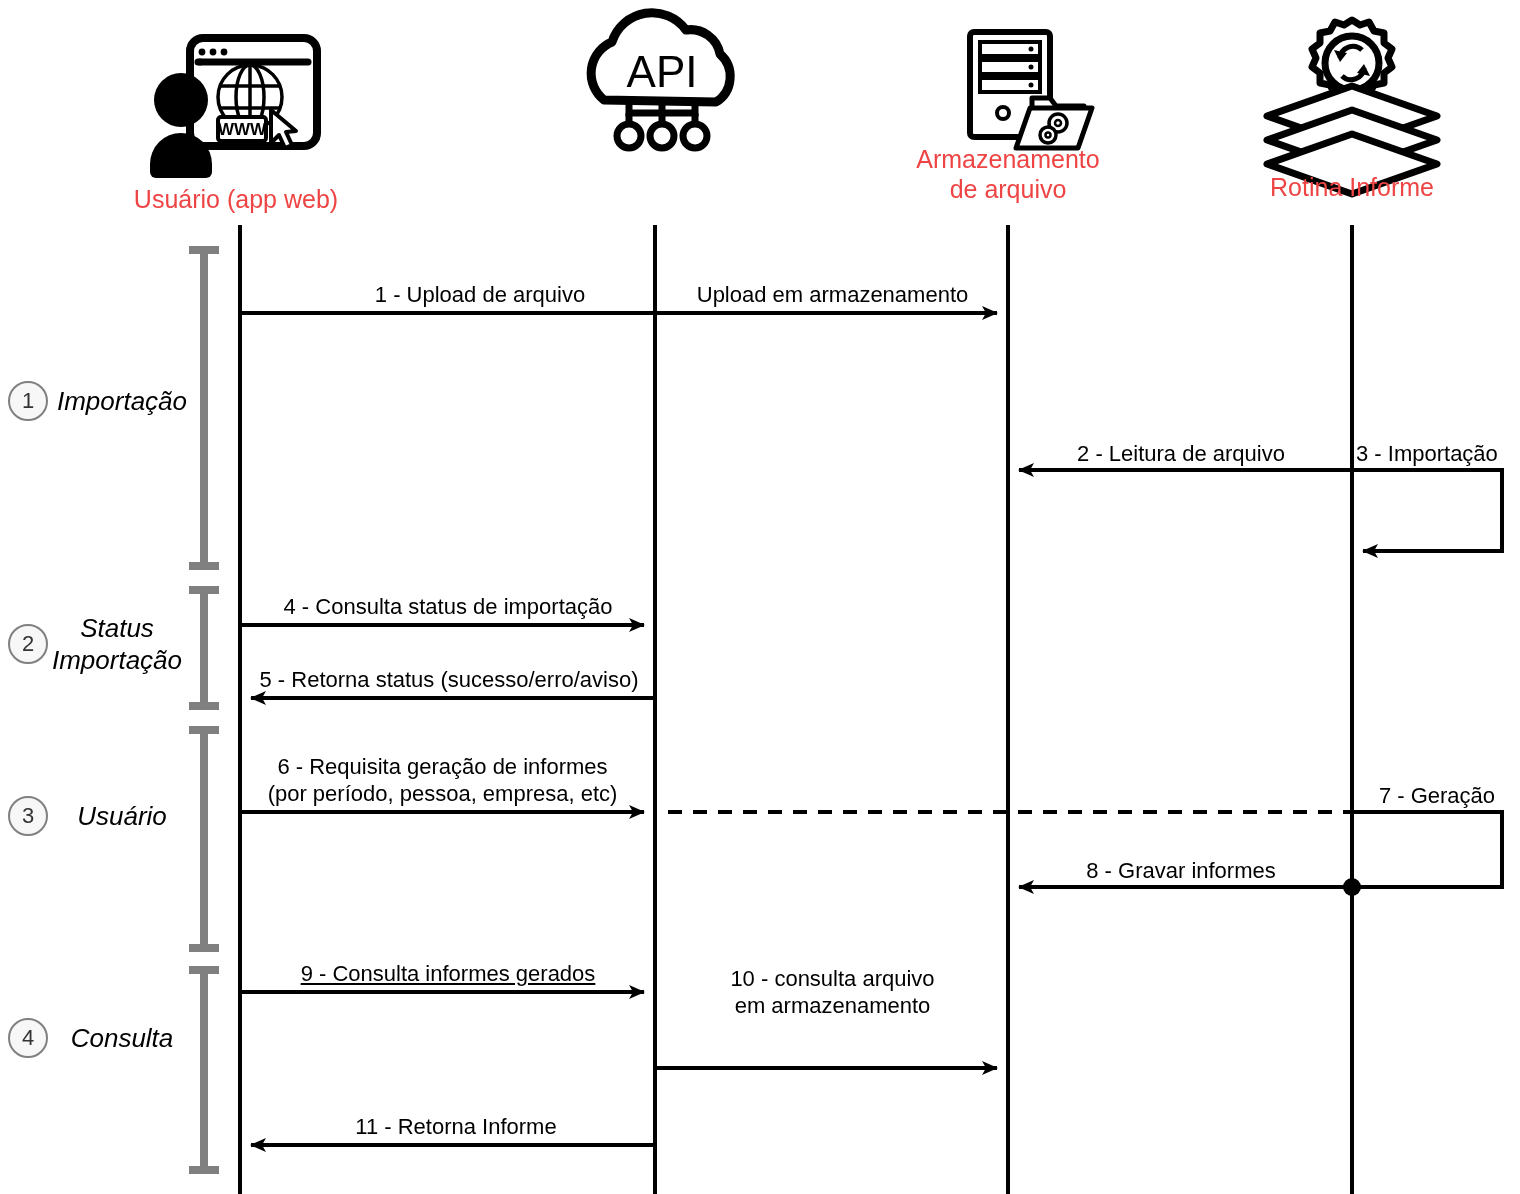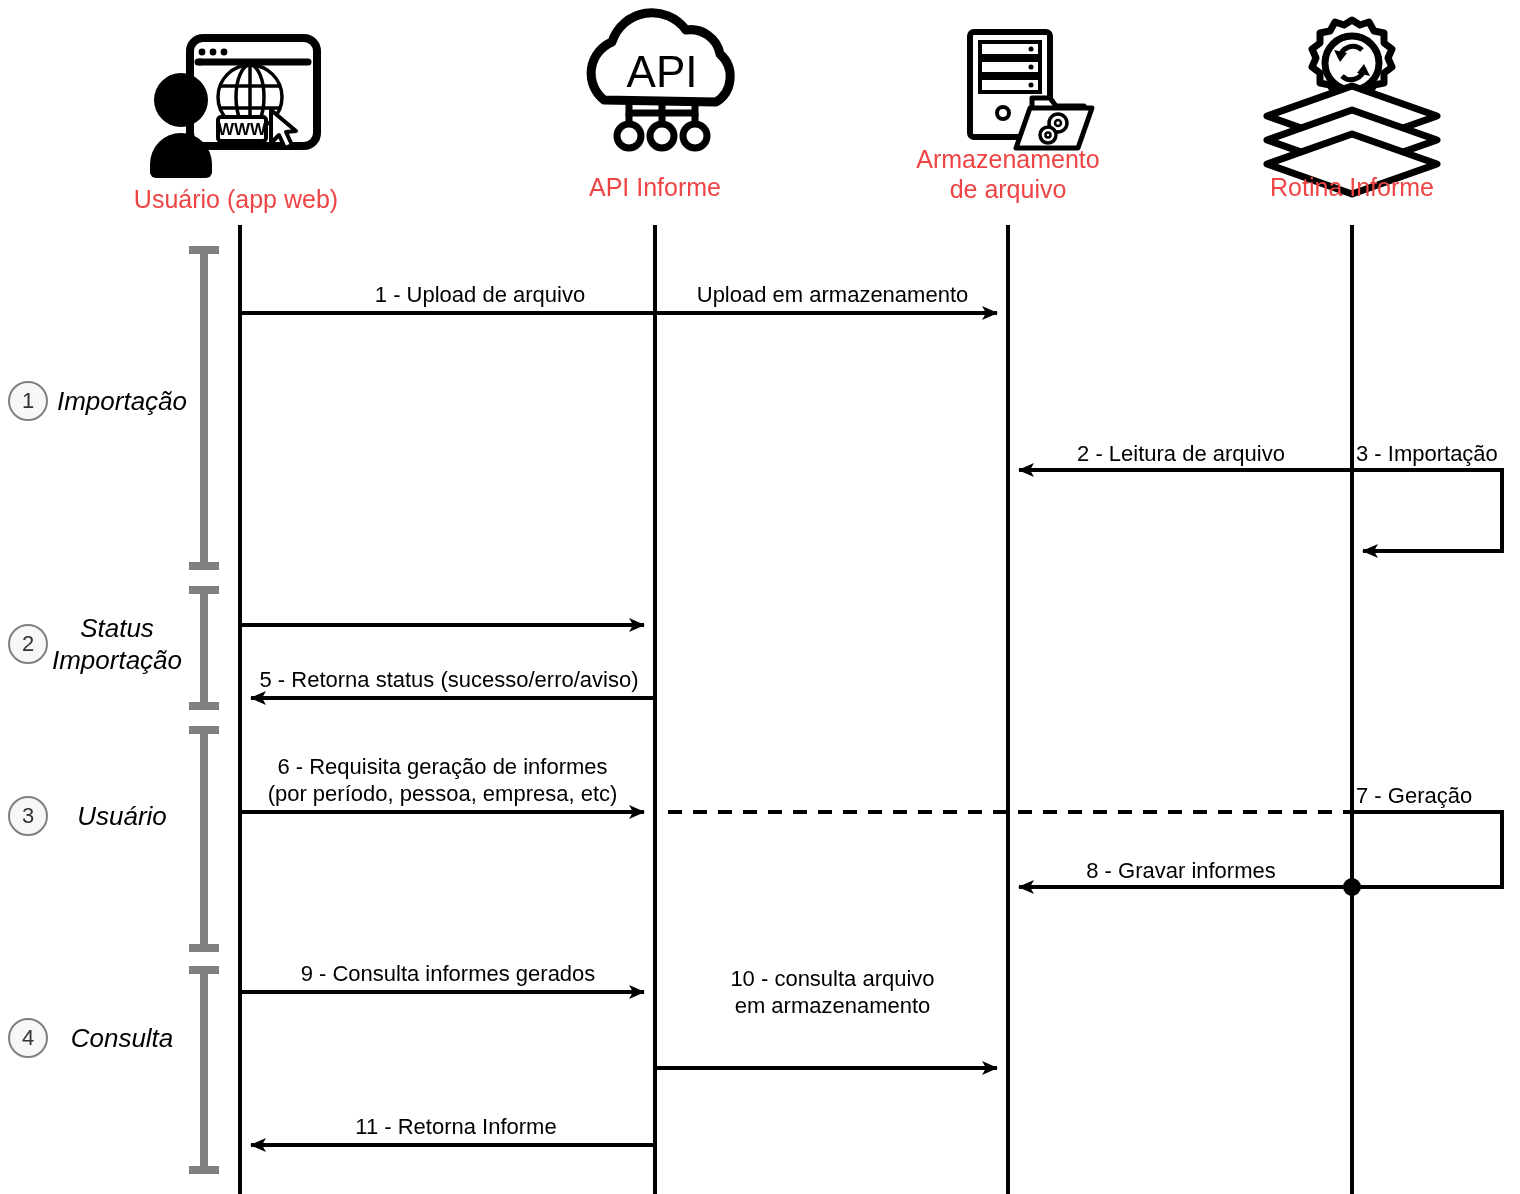--- a/index.html
+++ b/index.html
@@ -203,21 +203,20 @@
 
       <line x1="240" y1="992" x2="644" y2="992" marker-end="url(#arrowR)"></line>
 
       <line x1="655" y1="1068" x2="997" y2="1068" marker-end="url(#arrowR)"></line>
 
       <line x1="655" y1="1145" x2="251" y2="1145" marker-end="url(#arrowL)"></line>
     </g>
   </svg>
 
   <div class="actor-label" style="left:86px; top:172px; width:300px;margin-top:12px;">Usuário (app web)</div>
-  <div class="actor-label" style="left:530px; top:172px; width:250px;">API Informe</div>
   <div class="actor-label" style="left:878px; top:144px; width:260px;">Armazenamento
 de arquivo</div>
   <div class="actor-label" style="left:1227px; top:172px; width:250px;">Rotina Informe</div>
 
   <div class="phase-num" style="left:8px; top:381px;">1</div>
   <div class="phase-label" style="left:52px; top:385px; width:140px;">Importação</div>
 
   <div class="phase-num" style="left:8px; top:624px;">2</div>
   <div class="phase-label" style="left:42px; top:612px; width:150px;">Status
 Importação</div>
@@ -229,30 +228,31 @@
   <div class="phase-label" style="left:52px; top:1022px; width:140px;">Consulta</div>
 
   <div class="msg-label" style="left:243px; top:281px; width:410px;padding-left:32px;">1 - Upload de arquivo</div>
 
   <div class="msg-label" style="left:660px; top:281px; width:345px;">Upload em armazenamento</div>
 
   <div class="msg-label" style="left:1012px; top:440px; width:338px;">2 - Leitura de arquivo</div>
 
   <div class="msg-label" style="left:1356px; top:440px; width:162px; text-align:left;">3 - Importação</div>
 
+  <div class="msg-label" style="left:243px; top:593px; width:410px;">4 - Consulta status de importação</div>
 
   <div class="msg-label" style="left:243px; top:666px; width:412px;">5 - Retorna status (sucesso/erro/aviso)</div>
 
   <div class="msg-label" style="left:235px; top:753px; width:415px;">6 - Requisita geração de informes
 (por período, pessoa, empresa, etc)</div>
 
-  <div class="msg-label" style="left:1356px; top:782px; width:162px; text-align:left;">7 - Geração</div>
+  <div class="msg-label" style="left:1356px; top:782px; width:162px; text-align:center;">7 - Geração</div>
 
   <div class="msg-label" style="left:1012px; top:857px; width:338px;">8 - Gravar informes</div>
 
-  <div class="msg-label" style="left:243px; top:960px; width:410px;">9 - Consulta informes gerados</div>
+  <div class="msg-label" style="left:243px; top:960px; width:410px;text-decoration:underline;">9 - Consulta informes gerados</div>
 
   <div class="msg-label" style="left:660px; top:965px; width:345px;text-align:center;">10 - consulta arquivo
 em armazenamento</div>
 
   <div class="msg-label" style="left:251px; top:1113px; width:410px;">11 - Retorna Informe</div>
 
 </div>
 
 </body></html>

